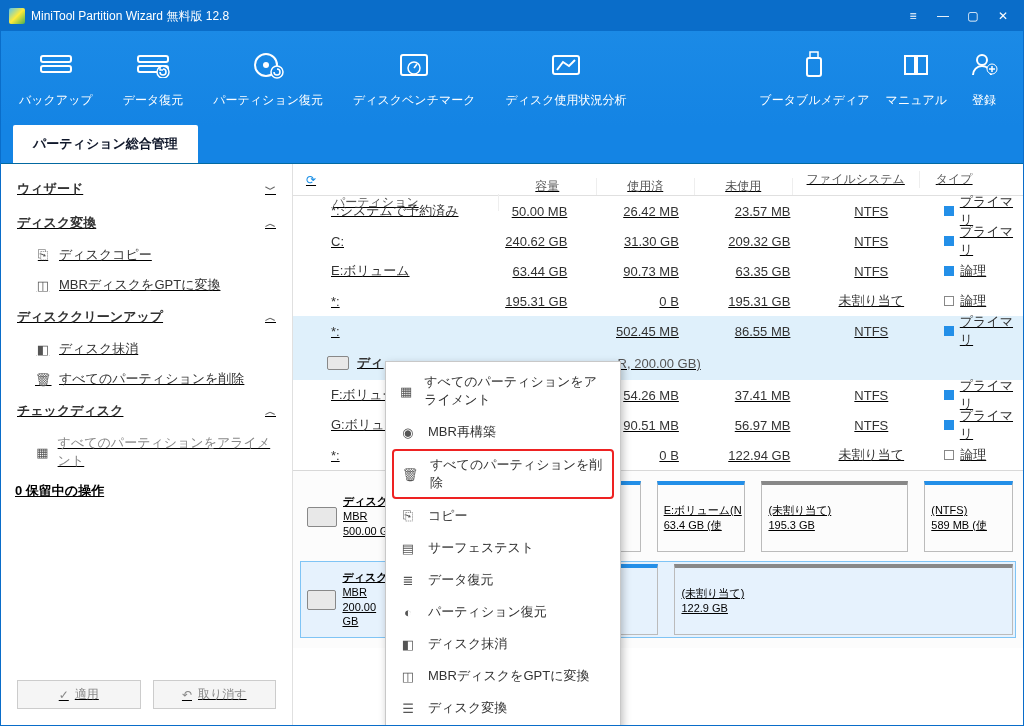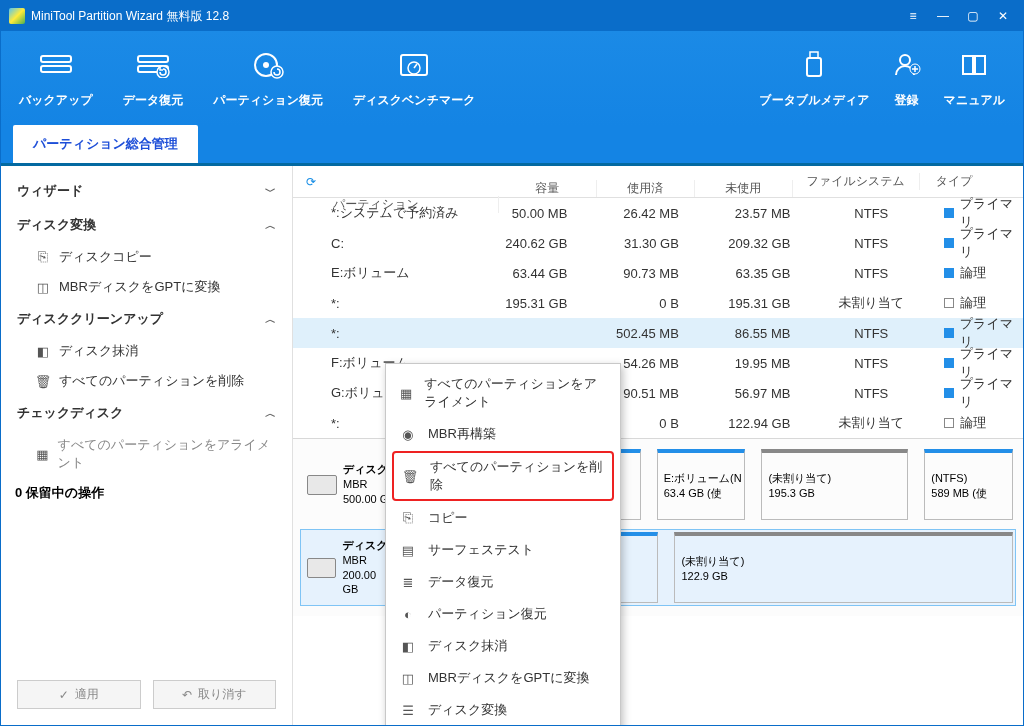--- a/index.html
+++ b/index.html
@@ -6,25 +6,25 @@
 body { width: 1024px; height: 726px; overflow: hidden; background: #fff; font-size: 12px; }
 .window { width: 100%; height: 100%; display: flex; flex-direction: column; border: 1px solid #0a6dc9; justify-content: center; }
 .titlebar { height: 30px; background: #0a6dc9; display: flex; align-items: center; padding: 0 8px; color: #fff; }
 .titlebar .logo { width: 16px; height: 16px; margin-right: 6px; background: linear-gradient(135deg,#4fc3f7,#ffeb3b,#4caf50); border-radius: 2px; }
 .titlebar .title { flex: 1; font-size: 12px; }
 .titlebar .winbtn { width: 24px; height: 20px; display: flex; align-items: center; justify-content: center; cursor: pointer; margin-left: 6px; }
 .toolbar { height: 95px; background: linear-gradient(180deg,#1b8ae6 0%, #1484e4 100%); display: flex; align-items: center; padding: 0 10px; color: #fff; }
 .tool-group-left { display: flex; gap: 14px; }
 .tool-item { display: flex; flex-direction: column; align-items: center; justify-content: center; padding: 6px 8px; cursor: pointer; min-width: 58px; }
 .tool-icon { width: 34px; height: 34px; margin-bottom: 10px; display:flex; align-items:center; justify-content:center; }
-.tool-label { font-size: 12px; text-align: center; white-space: nowrap; font-weight: bold; }
+.tool-label { font-size: 12px; text-align: center; white-space: nowrap; }
 .tool-spacer { flex: 1; }
 .tabbar { height: 38px; background: #1484e4; display: flex; align-items: flex-end; padding: 0 12px; margin-top:-1px;}
-.tab { background: #fff; color: #1d4ed8; padding: 10px 20px 10px 20px; font-size: 13px; font-weight: bold; border-radius: 2px 2px 0 0;}
-.body { flex: 1; display: flex; overflow: hidden; border-top:3px solid #0369a1;}
+.tab { background: #fff; color: #0f172a; padding: 10px 20px 10px 20px; font-size: 13px; font-weight: bold; border-radius: 2px 2px 0 0;}
+.body { flex: 1; display: flex; overflow: hidden; border-top:1px solid #0369a1;text-decoration:underline;}
 .sidebar { width: 292px; border-right: 1px solid #e0e0e0; display: flex; flex-direction: column; padding: 8px 12px 8px 12px; }
 .side-section-header { display: flex; align-items: center; justify-content: space-between; padding: 8px 4px; font-weight: bold; font-size: 13px; color: #333; cursor: pointer;}
 .side-item { display: flex; align-items: center; padding: 6px 4px 6px 22px; font-size: 13px; color: #333; cursor: pointer; gap:8px;}
 .side-item .si { width:16px; text-align:center; color:#555;}
 .pending { font-weight: bold; font-size: 13px; padding: 6px 2px; }
 .side-footer { margin-top: auto; display: flex; gap: 12px; padding: 8px 4px; justify-content: space-between;}
 .fbtn { flex:1; border: 1px solid #ccc; background: #f5f5f5; padding: 5px 8px; font-size: 12px; color: #888; display:flex; align-items:center; justify-content:center; gap:6px; cursor: default;}
 .main { flex: 1; display: flex; flex-direction: column; position: relative; }
 .grid-header { display: flex; align-items: center; height: 32px; border-bottom: 1px solid #e0e0e0; font-size: 12px; color: #555; }
 .gh-refresh { width: 36px; display:flex; justify-content:center; color:#1a8fe6; cursor:pointer;}
@@ -112,51 +112,60 @@
       <div class="tool-item">
         <div class="tool-icon">
             <svg width="34" height="28" viewBox="0 0 34 28">
               <rect x="4" y="4" width="26" height="20" rx="2" fill="none" stroke="#fff" stroke-width="2"></rect>
               <circle cx="17" cy="17" r="6" fill="none" stroke="#fff" stroke-width="1.5"></circle>
               <line x1="17" y1="17" x2="20" y2="13" stroke="#fff" stroke-width="1.5"></line>
             </svg>
           </div>
         <div class="tool-label">ディスクベンチマーク</div>
       </div>
+      <div class="tool-item">
+        <div class="tool-icon">
+            <svg width="34" height="26" viewBox="0 0 34 26">
+              <rect x="4" y="4" width="26" height="18" rx="2" fill="none" stroke="#fff" stroke-width="2"></rect>
+              <polyline points="8,18 14,10 20,14 26,8" fill="none" stroke="#fff" stroke-width="2"></polyline>
+            </svg>
+          </div>
+        <div class="tool-label">ディスク使用状況分析</div>
+      </div>
     </div>
     <div class="tool-spacer"></div>
     <div class="tool-item">
       <div class="tool-icon">
           <svg width="26" height="30" viewBox="0 0 26 30">
             <rect x="9" y="2" width="8" height="6" fill="none" stroke="#fff" stroke-width="1.5"></rect>
             <rect x="6" y="8" width="14" height="18" rx="2" fill="none" stroke="#fff" stroke-width="2"></rect>
           </svg>
         </div>
       <div class="tool-label">ブータブルメディア</div>
+    </div>
+    <div class="tool-item">
+      <div class="tool-icon">
+          <svg width="30" height="26" viewBox="0 0 30 26">
+            <path d="M4 4 h10 v18 h-10 z M16 4 h10 v18 h-10 z" fill="none" stroke="#fff" stroke-width="2"></path>
+          </svg>
+        </div>
+      <div class="tool-label">マニュアル</div>
     </div>
     <div class="tool-item">
       <div class="tool-icon">
           <svg width="30" height="28" viewBox="0 0 30 28">
             <circle cx="13" cy="9" r="5" fill="none" stroke="#fff" stroke-width="2"></circle>
             <path d="M4 24 a9 9 0 0 1 18 0" fill="none" stroke="#fff" stroke-width="2"></path>
             <circle cx="23" cy="18" r="5" fill="#1484e4" stroke="#fff"></circle>
             <line x1="23" y1="15" x2="23" y2="21" stroke="#fff" stroke-width="1.5"></line>
             <line x1="20" y1="18" x2="26" y2="18" stroke="#fff" stroke-width="1.5"></line>
           </svg>
         </div>
       <div class="tool-label">登録</div>
     </div>
-    <div class="tool-item">
-      <div class="tool-icon">
-          <svg width="30" height="26" viewBox="0 0 30 26">
-            <path d="M4 4 h10 v18 h-10 z M16 4 h10 v18 h-10 z" fill="none" stroke="#fff" stroke-width="2"></path>
-          </svg>
-        </div>
-      <div class="tool-label">マニュアル</div>
-    </div>
   </div>
 
   <div class="tabbar">
     <div class="tab">パーティション総合管理</div>
   </div>
 
   <div class="body">
 
     <div class="sidebar">
       <div class="side-section-header">
@@ -258,26 +267,31 @@
           <div class="row selected">
             <div class="r-part">*:</div>
             <div class="r-col"></div>
             <div class="r-col">502.45 MB</div>
             <div class="r-col">86.55 MB</div>
             <div class="r-fs">NTFS</div>
             <div class="r-type"><span class="sq blue"></span>プライマリ</div>
           </div>
         </div>
 
+      <div class="disk-header selected">
+        <div class="disk-icon"></div>
+        <span class="disk-name">ディ</span>
+        <span class="disk-info" style="margin-left:226px">R, 200.00 GB)</span>
+      </div>
       <div id="rows2">
           <div class="row">
             <div class="r-part">F:ボリューム</div>
             <div class="r-col"></div>
             <div class="r-col">54.26 MB</div>
-            <div class="r-col">19.95 MB</div>
+            <div class="r-col">37.41 MB</div>
             <div class="r-fs">NTFS</div>
             <div class="r-type"><span class="sq blue"></span>プライマリ</div>
           </div>
           <div class="row">
             <div class="r-part">G:ボリューム</div>
             <div class="r-col"></div>
             <div class="r-col">90.51 MB</div>
             <div class="r-col">56.97 MB</div>
             <div class="r-fs">NTFS</div>
             <div class="r-type"><span class="sq blue"></span>プライマリ</div>

